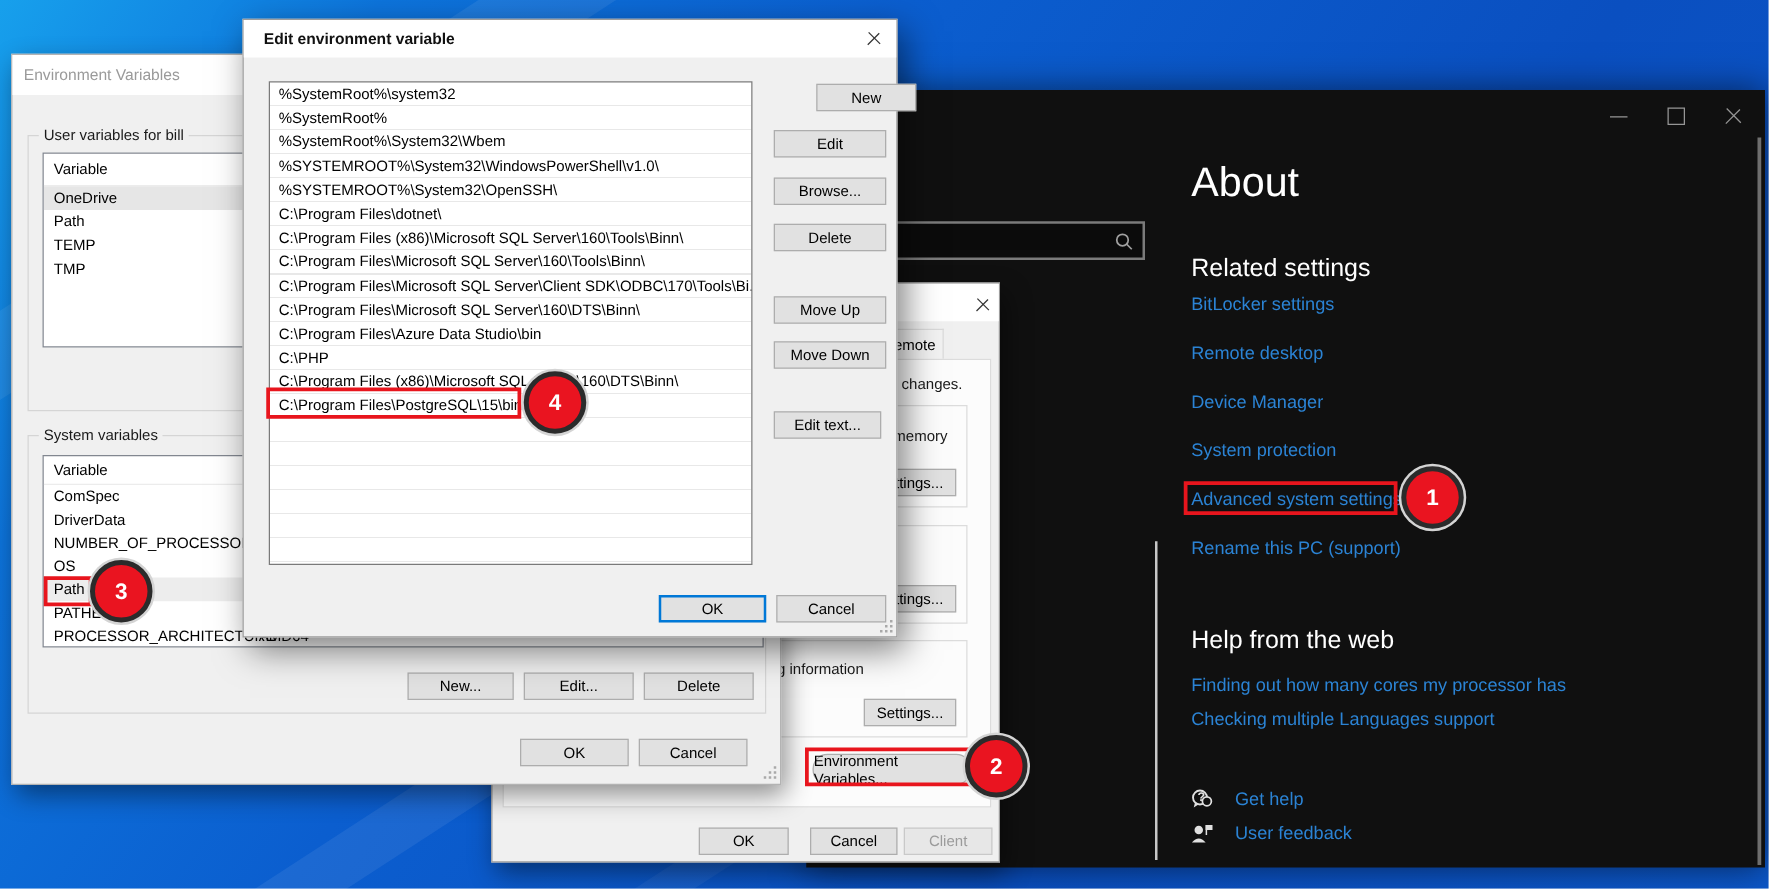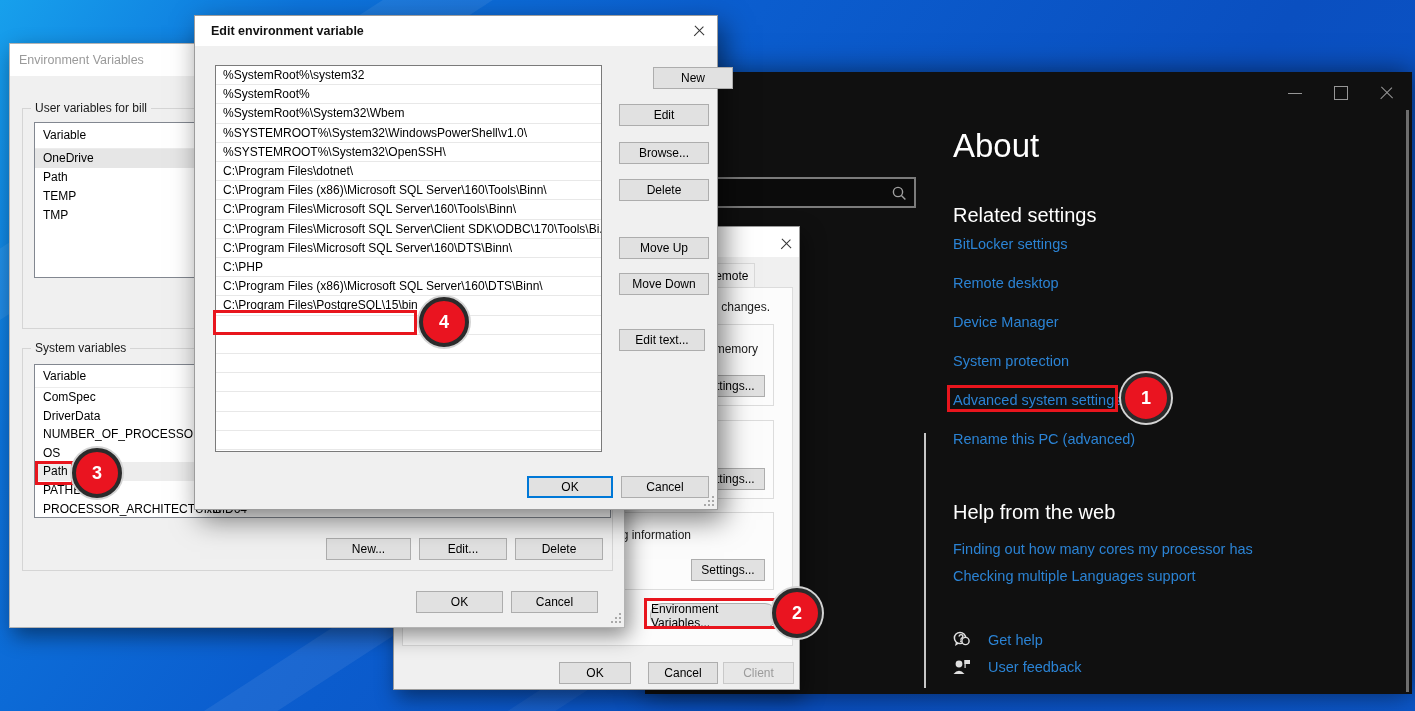--- a/index.html
+++ b/index.html
@@ -112,21 +112,21 @@
   <div class="about-title">About</div>
 
   <div class="sec-head" style="left:308px;top:132px;">Related settings</div>
   <div class="links" style="top:164px;">
 
   <div class="slink">BitLocker settings</div>
       <div class="slink">Remote desktop</div>
       <div class="slink">Device Manager</div>
       <div class="slink">System protection</div>
       <div class="slink">Advanced system settings</div>
-      <div class="slink">Rename this PC (advanced)</div>
+      <div class="slink">Rename this PC (support)</div>
     </div>
 
   <div class="sec-head" style="left:308px;top:429px;">Help from the web</div>
   <div class="links hlinks" style="top:469px;">
 
   <div class="slink">Finding out how many cores my processor has</div>
       <div class="slink">Checking multiple Languages support</div>
     </div>
 
   <div class="foot" style="top:558px;">
@@ -248,20 +248,21 @@
   <div class="erow">%SystemRoot%\system32</div>
       <div class="erow">%SystemRoot%</div>
       <div class="erow">%SystemRoot%\System32\Wbem</div>
       <div class="erow">%SYSTEMROOT%\System32\WindowsPowerShell\v1.0\</div>
       <div class="erow">%SYSTEMROOT%\System32\OpenSSH\</div>
       <div class="erow">C:\Program Files\dotnet\</div>
       <div class="erow">C:\Program Files (x86)\Microsoft SQL Server\160\Tools\Binn\</div>
       <div class="erow">C:\Program Files\Microsoft SQL Server\160\Tools\Binn\</div>
       <div class="erow">C:\Program Files\Microsoft SQL Server\Client SDK\ODBC\170\Tools\Bi...</div>
       <div class="erow">C:\Program Files\Microsoft SQL Server\160\DTS\Binn\</div>
+      <div class="erow">C:\Program Files\Azure Data Studio\bin</div>
       <div class="erow">C:\PHP</div>
       <div class="erow">C:\Program Files (x86)\Microsoft SQL Server\160\DTS\Binn\</div>
       <div class="erow">C:\Program Files\PostgreSQL\15\bin</div>
     </div>
 
   <div class="btn" style="left:424px;top:51px;width:80px;height:22px;margin-left:34px;">New</div>
   <div class="btn" style="left:424px;top:88px;width:90px;height:22px;">Edit</div>
   <div class="btn" style="left:424px;top:126px;width:90px;height:22px;">Browse...</div>
   <div class="btn" style="left:424px;top:163px;width:90px;height:22px;">Delete</div>
   <div class="btn" style="left:424px;top:221px;width:90px;height:22px;">Move Up</div>

